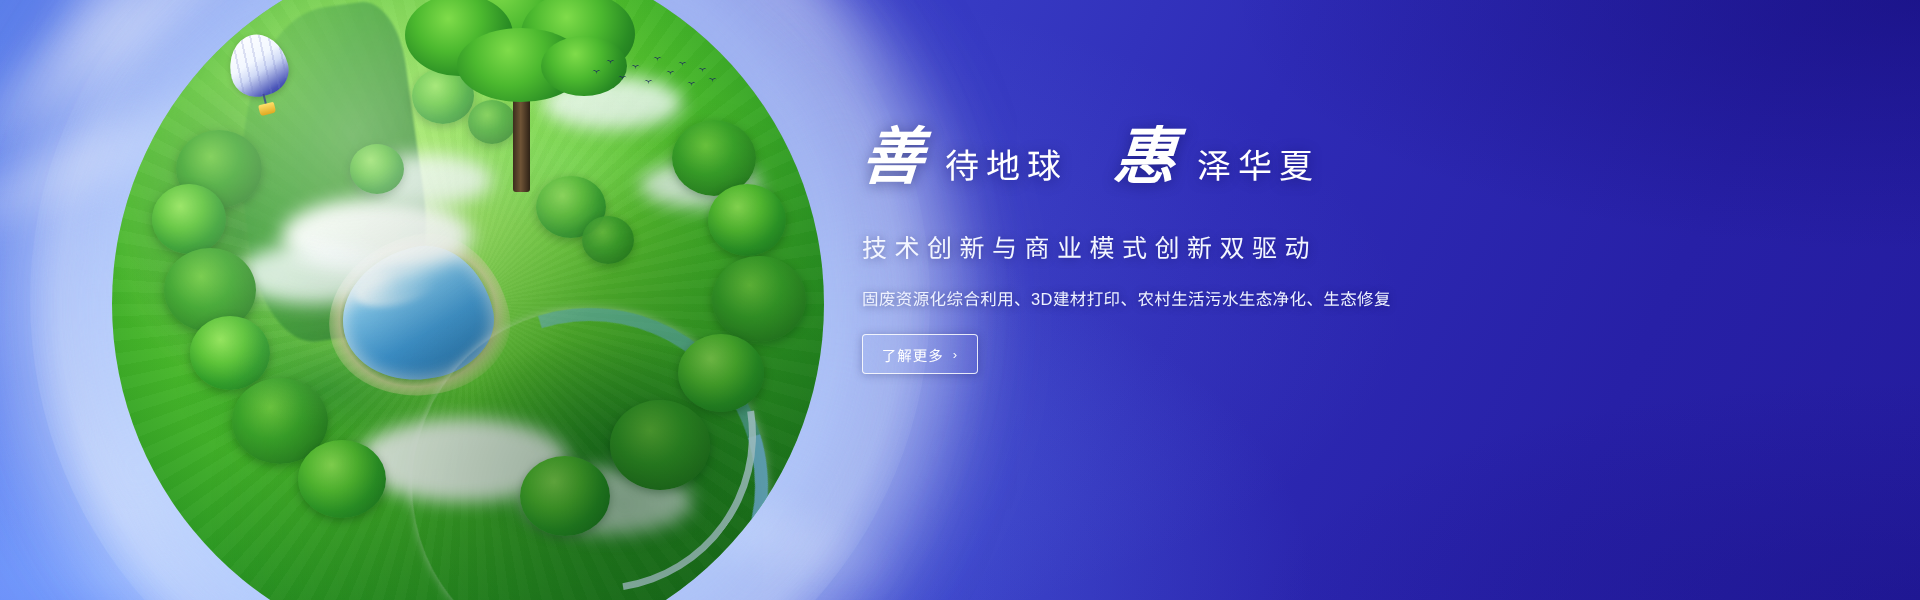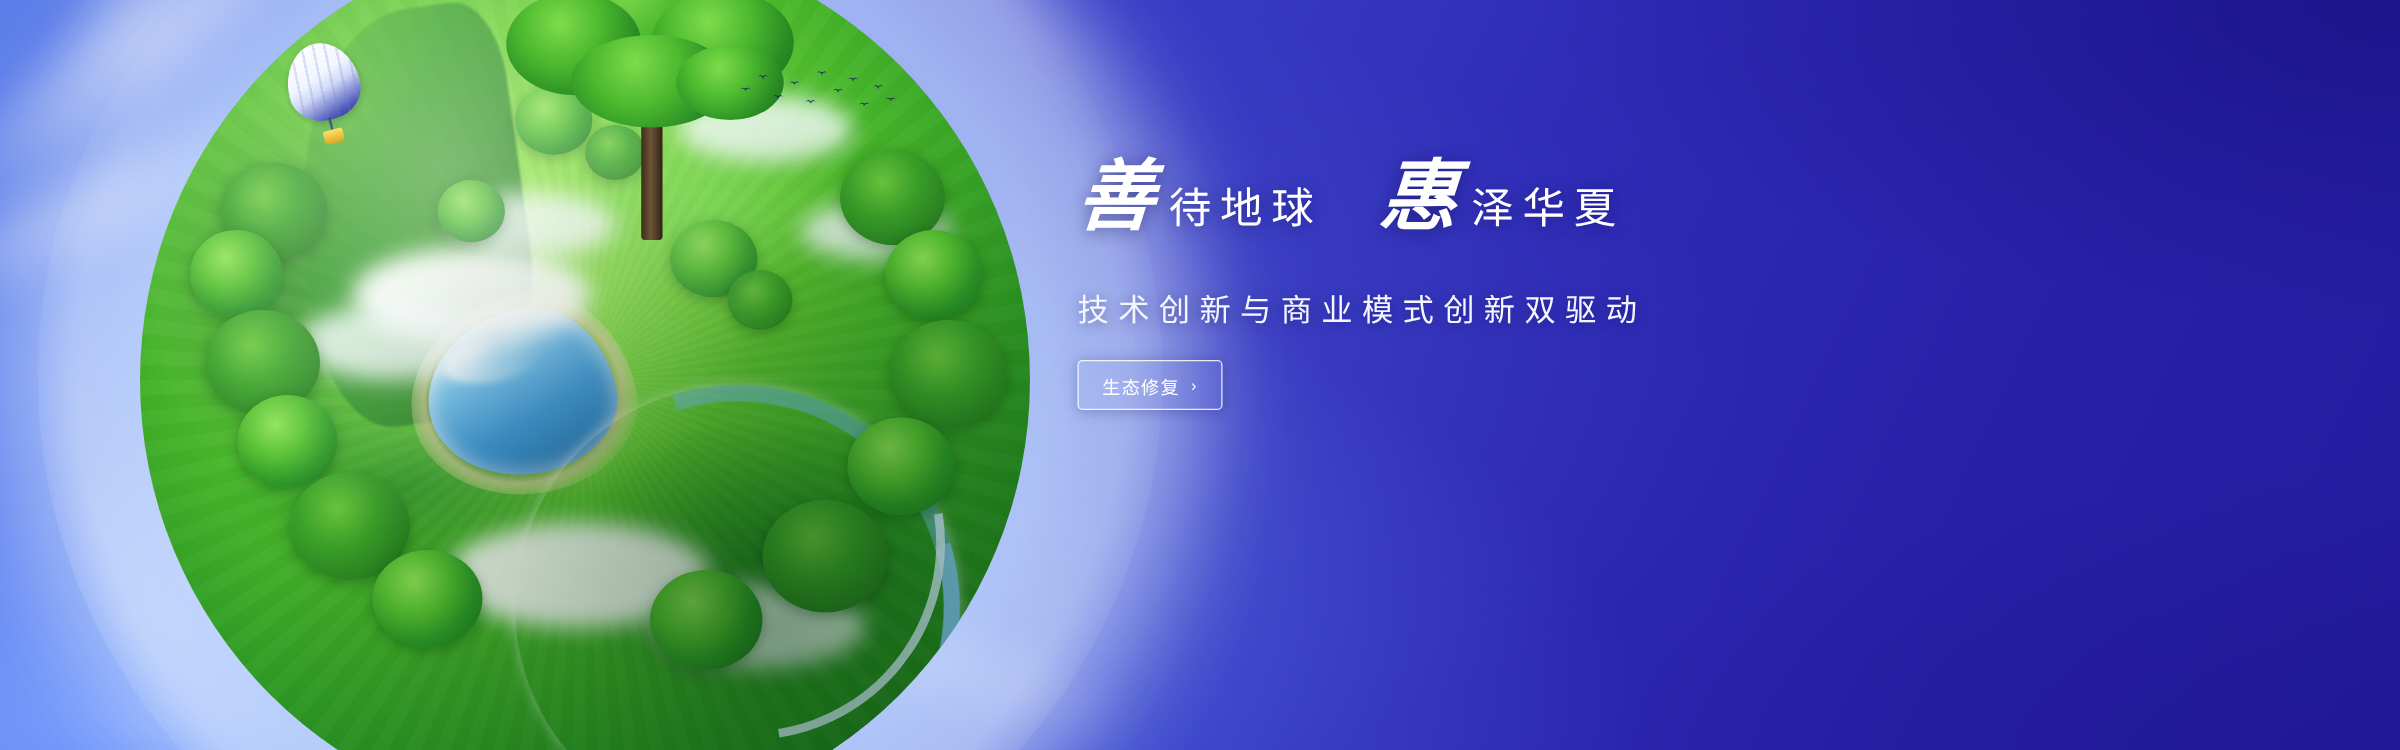--- a/index.html
+++ b/index.html
@@ -179,21 +179,21 @@
   
   .content{position:absolute;left:862px;top:126px;width:620px;color:#fff;}
 
   .headline{
     display:flex;align-items:baseline;white-space:nowrap;
     font-family:"DejaVu Serif","Liberation Serif",serif;
     text-shadow:0 2px 14px rgba(10,10,70,.45);
     line-height:1;
   }
   .hl-big{font-size:62px;font-weight:700;letter-spacing:1px;font-style:italic;transform:skewX(-4deg);}
-  .hl-small{font-size:34px;font-weight:500;letter-spacing:7px;margin-left:10px;}
+  .hl-small{font-size:34px;font-weight:500;letter-spacing:7px;margin-left:20px;}
   .hl-gap{display:inline-block;width:46px;}
 
   .subtitle{
     margin-top:40px;font-size:25px;font-weight:400;letter-spacing:7.5px;
     white-space:nowrap;color:#f3f6ff;text-shadow:0 1px 10px rgba(10,10,70,.40);
   }
   .desc{
     margin-top:22px;font-size:16.5px;letter-spacing:.4px;white-space:nowrap;
     color:#eef2ff;text-shadow:0 1px 8px rgba(10,10,70,.45);
   }
@@ -302,20 +302,21 @@
     <div class="headline">
       <span class="hl-big">善</span>
       <span class="hl-small">待地球</span>
       <span class="hl-gap"></span>
       <span class="hl-big">惠</span>
       <span class="hl-small">泽华夏</span>
     </div>
 
     <div class="subtitle">技术创新与商业模式创新双驱动</div>
 
+    <div class="desc">固废资源化综合利用、3D建材打印、农村生活污水生态净化、生态修复</div>
 
     <a class="cta" href="#">
-      <span>生态修复</span>
+      <span>了解更多</span>
       <span class="chev">›</span>
     </a>
 
   </div>
 </div>
 
 </body></html>

